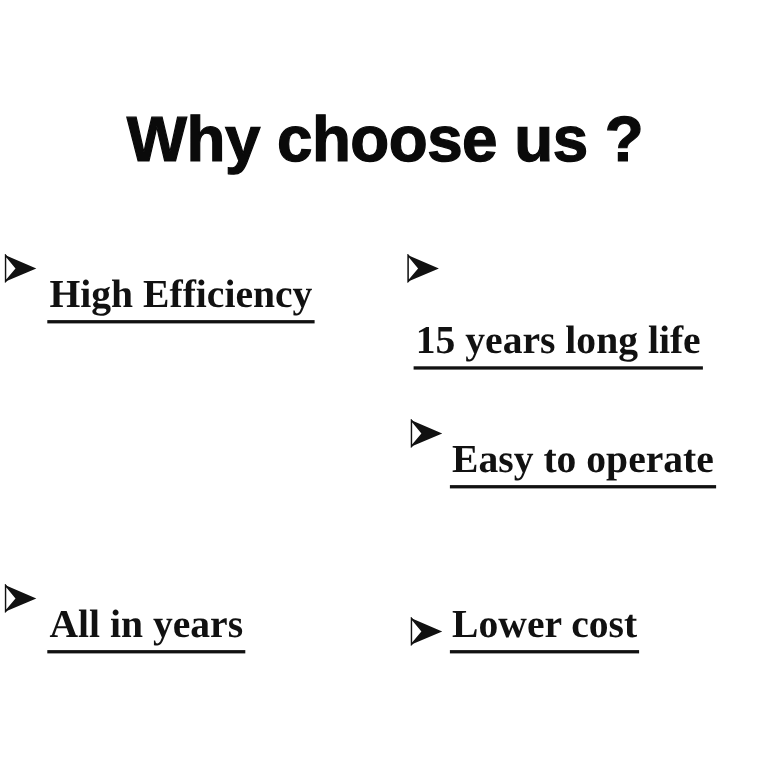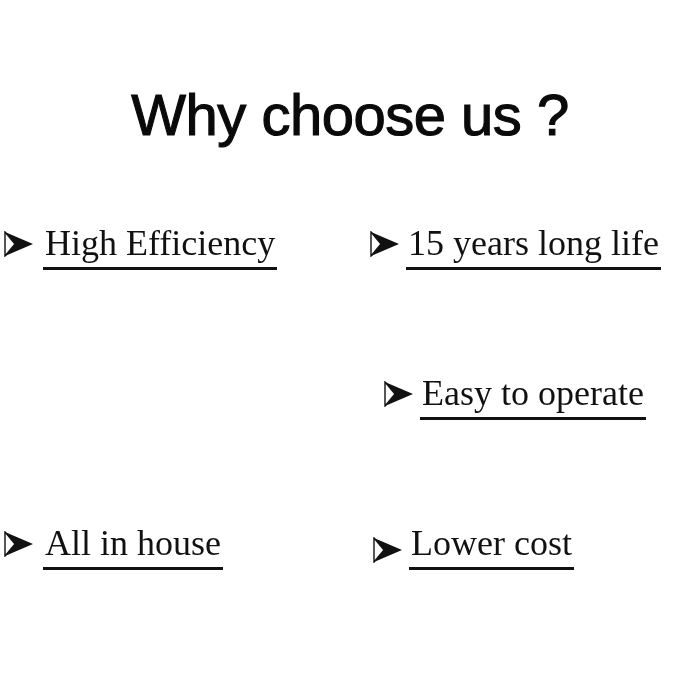--- a/index.html
+++ b/index.html
@@ -20,25 +20,25 @@
     width: 700px;
     height: 700px;
     background: #ffffff;
     box-sizing: border-box;
   }
 
   
   .title {
     position: absolute;
     left: 0;
-    top: 80px;
+    top: 92px;
     width: 700px;
     text-align: center;
     font-family: "Liberation Sans", "DejaVu Sans", sans-serif;
-    font-weight: 400;
+    font-weight: 700;
     font-size: 58px;
     line-height: 70px;
     letter-spacing: -0.5px;
     color: #0a0a0a;
     -webkit-text-stroke: 1.1px #0a0a0a;
     white-space: nowrap;
     user-select: none;
   }
 
   
@@ -59,22 +59,22 @@
     top: 0;
     display: flex;
     align-items: flex-start;
     white-space: nowrap;
   }
 
   .bullet-item.col-left  { left: 4px; }
   .bullet-item.col-right { left: 370px; }
 
   
-  .bullet-item.col-right.r1 { left: 370px; }
-  .bullet-item.col-right.r2 { left: 384px; justify-content: space-between; }
+  .bullet-item.col-right.r1 { left: 370px; flex-direction: column; }
+  .bullet-item.col-right.r2 { left: 373px; justify-content: space-between; }
   .bullet-item.col-right.r3 { left: 373px; align-items: flex-end; }
 
   
   .bullet-marker {
     flex: 0 0 auto;
     width: 30px;
     height: 42px;
     position: relative;
     display: block;
   }
@@ -84,28 +84,29 @@
     top: 9px;
     width: 30px;
     height: 26px;
     display: block;
   }
 
   
   .bullet-text {
     flex: 0 0 auto;
     font-family: "Liberation Serif", "DejaVu Serif", serif;
-    font-weight: 400;
+    font-weight: 700;
     font-size: 36px;
     line-height: 42px;
     color: #111111;
     border-bottom: 3px solid #111111;
     padding: 0 2px 3px 2px;
     white-space: pre;
     user-select: none;
+    margin-top: 24px;
   }
 
   .bullet-item.col-left .bullet-text   { margin-left: 9px; }
   .bullet-item.col-right .bullet-text  { margin-left: 6px; }
 </style>
 </head>
 <body>
 
 <div id="slide">
 
@@ -154,21 +155,21 @@
 
     <div class="bullet-row">
 
       <div class="bullet-item col-left r3">
         <span class="bullet-marker">
           <svg viewBox="0 0 30 26" xmlns="http://www.w3.org/2000/svg">
             <polygon points="1,1 29,13 1,25 11,13" fill="#111111"></polygon>
             <polygon points="1,1 11,13 1,25" fill="#ffffff" stroke="#111111" stroke-width="1.4" stroke-linejoin="miter"></polygon>
           </svg>
         </span>
-        <span class="bullet-text">All in house</span>
+        <span class="bullet-text">All in years</span>
       </div>
 
       <div class="bullet-item col-right r3">
         <span class="bullet-marker">
           <svg viewBox="0 0 30 26" xmlns="http://www.w3.org/2000/svg">
             <polygon points="1,1 29,13 1,25 11,13" fill="#111111"></polygon>
             <polygon points="1,1 11,13 1,25" fill="#ffffff" stroke="#111111" stroke-width="1.4" stroke-linejoin="miter"></polygon>
           </svg>
         </span>
         <span class="bullet-text">Lower cost</span>

